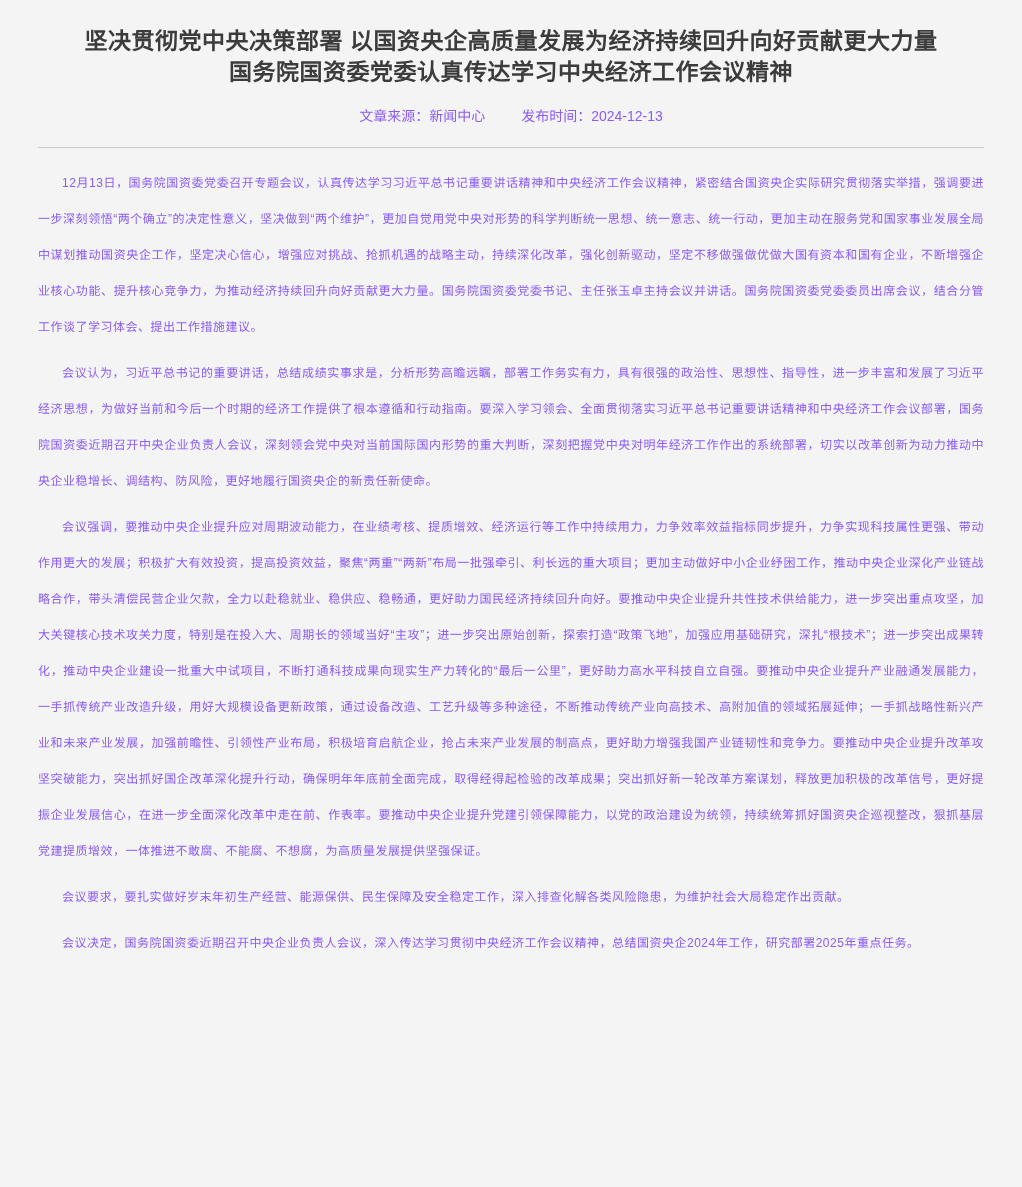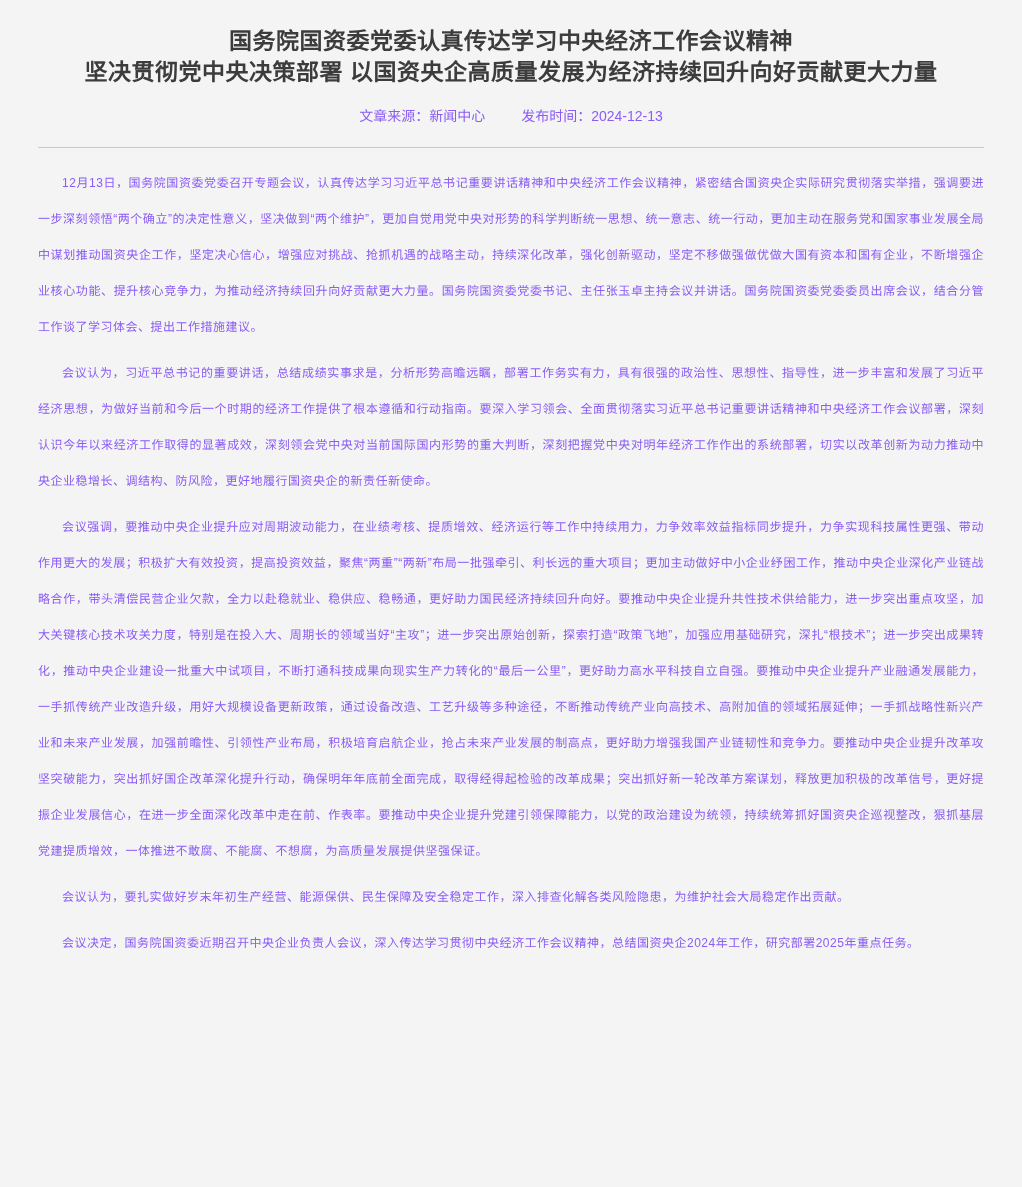--- a/index.html
+++ b/index.html
@@ -58,32 +58,32 @@
     text-indent: 2em;
     letter-spacing: 0.5px;
   }
 </style>
 </head>
 <body>
 
 <div class="page">
 
   <div class="article-header">
+    <div class="title-line">坚决贯彻党中央决策部署 以国资央企高质量发展为经济持续回升向好贡献更大力量</div>
     <div class="title-line">国务院国资委党委认真传达学习中央经济工作会议精神</div>
-    <div class="title-line">坚决贯彻党中央决策部署 以国资央企高质量发展为经济持续回升向好贡献更大力量</div>
   </div>
 
   <div class="article-meta">
     <span class="meta-item"><span>文章来源：</span><span>新闻中心</span></span><span class="meta-gap"></span><span class="meta-item"><span>发布时间：</span><span>2024-12-13</span></span>
   </div>
 
   <hr class="divider">
 
   <div class="article-body">
     <p>12月13日，国务院国资委党委召开专题会议，认真传达学习习近平总书记重要讲话精神和中央经济工作会议精神，紧密结合国资央企实际研究贯彻落实举措，强调要进一步深刻领悟“两个确立”的决定性意义，坚决做到“两个维护”，更加自觉用党中央对形势的科学判断统一思想、统一意志、统一行动，更加主动在服务党和国家事业发展全局中谋划推动国资央企工作，坚定决心信心，增强应对挑战、抢抓机遇的战略主动，持续深化改革，强化创新驱动，坚定不移做强做优做大国有资本和国有企业，不断增强企业核心功能、提升核心竞争力，为推动经济持续回升向好贡献更大力量。国务院国资委党委书记、主任张玉卓主持会议并讲话。国务院国资委党委委员出席会议，结合分管工作谈了学习体会、提出工作措施建议。</p>
-    <p>会议认为，习近平总书记的重要讲话，总结成绩实事求是，分析形势高瞻远瞩，部署工作务实有力，具有很强的政治性、思想性、指导性，进一步丰富和发展了习近平经济思想，为做好当前和今后一个时期的经济工作提供了根本遵循和行动指南。要深入学习领会、全面贯彻落实习近平总书记重要讲话精神和中央经济工作会议部署，深刻认识今年以来经济工作取得的显著成效，深刻领会党中央对当前国际国内形势的重大判断，深刻把握党中央对明年经济工作作出的系统部署，切实以改革创新为动力推动中央企业稳增长、调结构、防风险，更好地履行国资央企的新责任新使命。</p>
+    <p>会议认为，习近平总书记的重要讲话，总结成绩实事求是，分析形势高瞻远瞩，部署工作务实有力，具有很强的政治性、思想性、指导性，进一步丰富和发展了习近平经济思想，为做好当前和今后一个时期的经济工作提供了根本遵循和行动指南。要深入学习领会、全面贯彻落实习近平总书记重要讲话精神和中央经济工作会议部署，国务院国资委近期召开中央企业负责人会议，深刻领会党中央对当前国际国内形势的重大判断，深刻把握党中央对明年经济工作作出的系统部署，切实以改革创新为动力推动中央企业稳增长、调结构、防风险，更好地履行国资央企的新责任新使命。</p>
     <p>会议强调，要推动中央企业提升应对周期波动能力，在业绩考核、提质增效、经济运行等工作中持续用力，力争效率效益指标同步提升，力争实现科技属性更强、带动作用更大的发展；积极扩大有效投资，提高投资效益，聚焦“两重”“两新”布局一批强牵引、利长远的重大项目；更加主动做好中小企业纾困工作，推动中央企业深化产业链战略合作，带头清偿民营企业欠款，全力以赴稳就业、稳供应、稳畅通，更好助力国民经济持续回升向好。要推动中央企业提升共性技术供给能力，进一步突出重点攻坚，加大关键核心技术攻关力度，特别是在投入大、周期长的领域当好“主攻”；进一步突出原始创新，探索打造“政策飞地”，加强应用基础研究，深扎“根技术”；进一步突出成果转化，推动中央企业建设一批重大中试项目，不断打通科技成果向现实生产力转化的“最后一公里”，更好助力高水平科技自立自强。要推动中央企业提升产业融通发展能力，一手抓传统产业改造升级，用好大规模设备更新政策，通过设备改造、工艺升级等多种途径，不断推动传统产业向高技术、高附加值的领域拓展延伸；一手抓战略性新兴产业和未来产业发展，加强前瞻性、引领性产业布局，积极培育启航企业，抢占未来产业发展的制高点，更好助力增强我国产业链韧性和竞争力。要推动中央企业提升改革攻坚突破能力，突出抓好国企改革深化提升行动，确保明年年底前全面完成，取得经得起检验的改革成果；突出抓好新一轮改革方案谋划，释放更加积极的改革信号，更好提振企业发展信心，在进一步全面深化改革中走在前、作表率。要推动中央企业提升党建引领保障能力，以党的政治建设为统领，持续统筹抓好国资央企巡视整改，狠抓基层党建提质增效，一体推进不敢腐、不能腐、不想腐，为高质量发展提供坚强保证。</p>
-    <p>会议认为，要扎实做好岁末年初生产经营、能源保供、民生保障及安全稳定工作，深入排查化解各类风险隐患，为维护社会大局稳定作出贡献。</p>
+    <p>会议要求，要扎实做好岁末年初生产经营、能源保供、民生保障及安全稳定工作，深入排查化解各类风险隐患，为维护社会大局稳定作出贡献。</p>
     <p>会议决定，国务院国资委近期召开中央企业负责人会议，深入传达学习贯彻中央经济工作会议精神，总结国资央企2024年工作，研究部署2025年重点任务。</p>
 
   </div>
 
 </div>
 
 </body></html>

